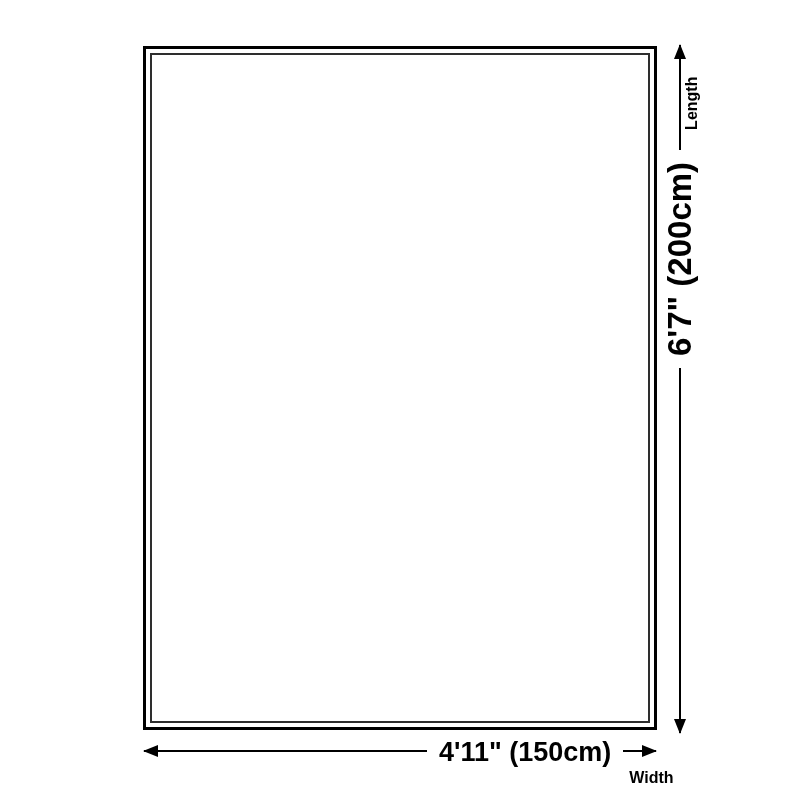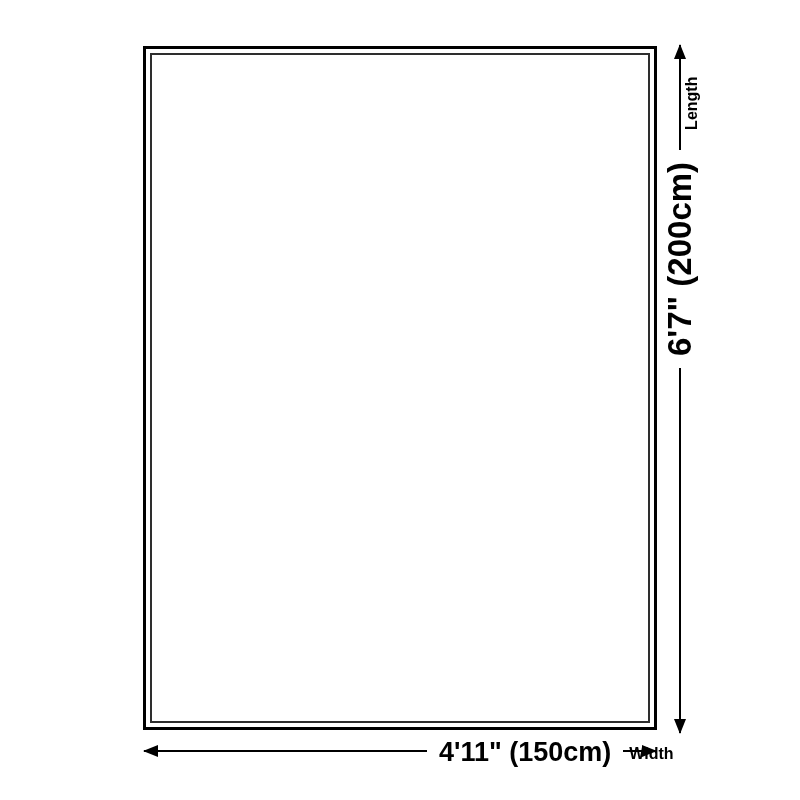--- a/index.html
+++ b/index.html
@@ -119,21 +119,21 @@
   }
   .h-value { font-size: 27px; }
   .v-value { font-size: 33px; }
   .dim-sub {
     font-weight: 700;
     font-size: 16px;
     color: #000000;
     position: relative;
     line-height: 1.1;
   }
-  .h-sub { top: 1px; }
+  .h-sub { top: 25px; }
   .v-sub { top: 12px; }
 
   .width-anchor  { left: 427px; top: 753px; }
   .length-anchor { left: 680px; top: 368px; }
 </style>
 </head>
 <body>
 
 <div class="stage">
 

